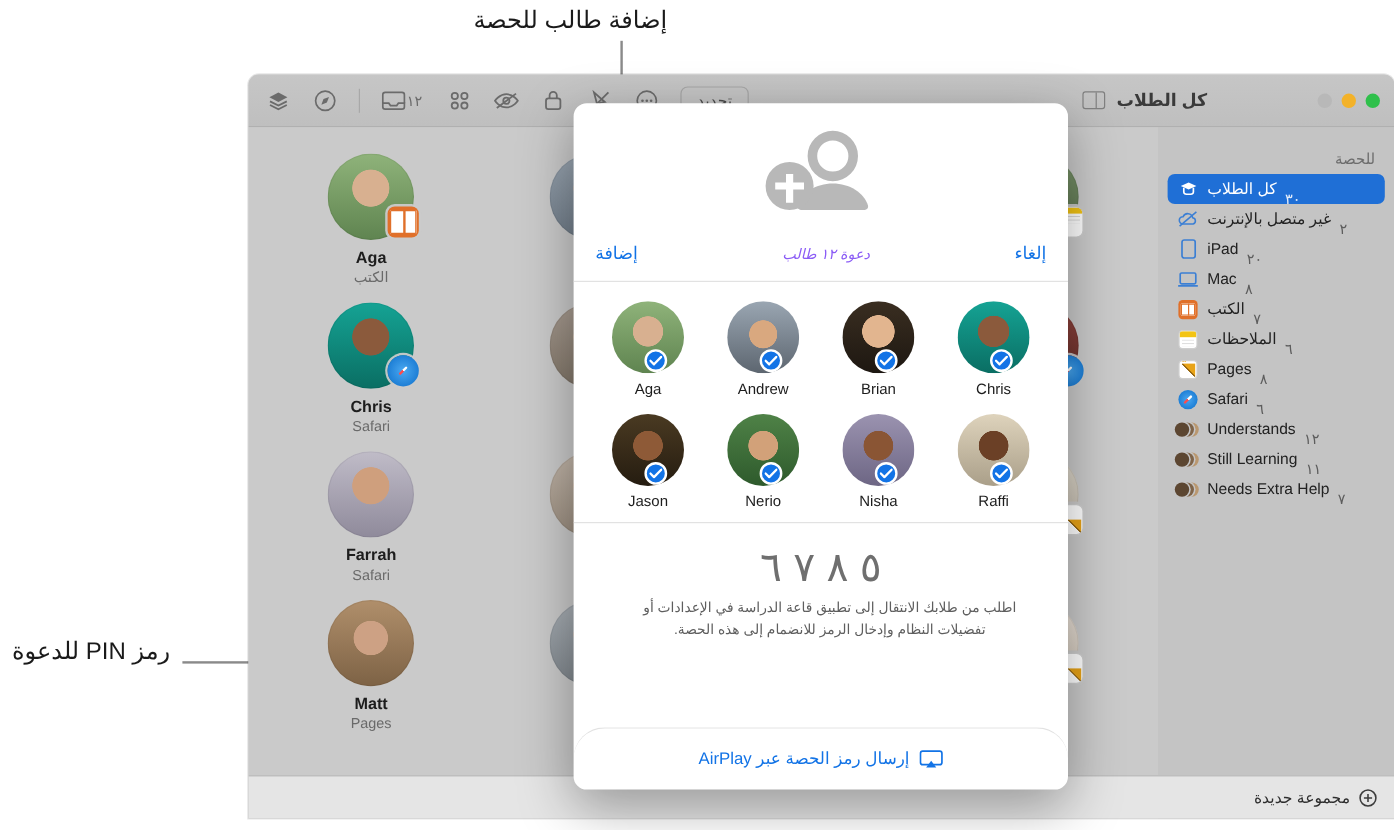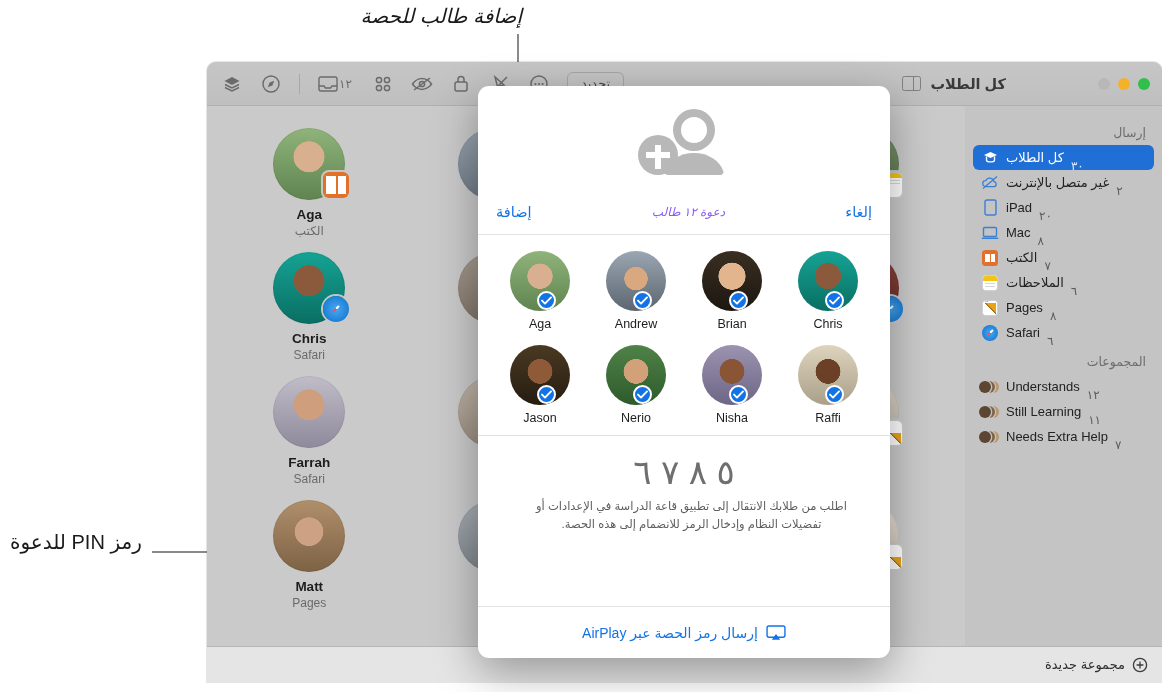--- a/index.html
+++ b/index.html
@@ -210,42 +210,42 @@
     direction: rtl;
   }
   .m-help {
     font-size: 11.5px; color: #5e5e5e; line-height: 1.55;
     text-align: center; padding: 0 34px 16px 34px; margin-left: 15px;
   }
   .m-airplay {
     margin-top: auto;
     height: 52px; display:flex; align-items:center; justify-content:center; gap: 8px;
     border-top: 1px solid #e2e2e2;
-    color: #1273e6; font-size: 14px;
+    color: #1273e6; font-size: 14px; border-radius: 26px;
   }
   .ap-ico { width: 20px; height: 16px; display:block; }
 
   
   .botbar {
     position: absolute; left: 0; right: 0; bottom: 0; height: 36px;
     background: #e5e5e5; border-top: 1px solid #b6b6b6;
     display: flex; align-items: center; direction: rtl;
   }
   .newgroup {
     display:flex; align-items:center; gap: 7px;
     font-size: 13px; color: #2e2e2e; padding: 0 14px;
   }
   .plus-ico { width:16px; height:16px; }
 </style>
 </head>
 <body>
 
 <div id="root">
 
-  <div class="callout-text" style="top:4px; right:640px;font-style:italic;">إضافة طالب للحصة</div>
+  <div class="callout-text" style="top:4px; right:606px;">إضافة طالب للحصة</div>
   <div class="callout-line" style="left:517px; top:34px; width:2px; height:218px;"></div>
 
   <div class="callout-text" style="top:530px; left:10px;">رمز PIN للدعوة</div>
   <div class="callout-line" style="left:152px; top:551px; width:490px; height:2px;"></div>
 
   <div class="window">
 
     <div class="titlebar">
       <div class="traffic">
         <span class="tl max"></span>
@@ -314,21 +314,21 @@
             <circle cx="10" cy="10" r="1.1" fill="currentColor" stroke="none"></circle>
             <circle cx="13.6" cy="10" r="1.1" fill="currentColor" stroke="none"></circle>
           </svg>
         </span>
         <button class="tb-btn">تحديد</button>
       </div>
     </div>
 
     <div class="sidebar">
 
-      <div class="sb-section">إرسال</div>
+      <div class="sb-section">للحصة</div>
 
       <div class="sb-row selected">
         <span class="sb-count">٣٠</span>
         <span class="sb-label">كل الطلاب</span>
         <span class="sb-ico">
           <svg width="17" height="17" viewBox="0 0 17 17" fill="none" stroke="currentColor" stroke-width="1.4">
             <path d="M8.5 3 15 6l-6.5 3L2 6z" fill="currentColor" stroke="none"></path>
             <path d="M4.5 7.5v3.4c0 1.1 1.8 2 4 2s4-.9 4-2V7.5"></path>
           </svg>
         </span>
@@ -389,21 +389,20 @@
           </span>
       </div>
       <div class="sb-row">
         <span class="sb-count">٦</span>
         <span class="sb-label">Safari</span>
         <span class="sb-ico">
             <span class="app-ic ic-safari"></span>
           </span>
       </div>
 
-      <div class="sb-section">المجموعات</div>
 
       <div class="sb-row">
         <span class="sb-count">١٢</span>
         <span class="sb-label">Understands</span>
         <span class="sb-ico">
             <span class="grp-ic">
               <i></i>
               <i></i>
               <i></i>
             </span>

